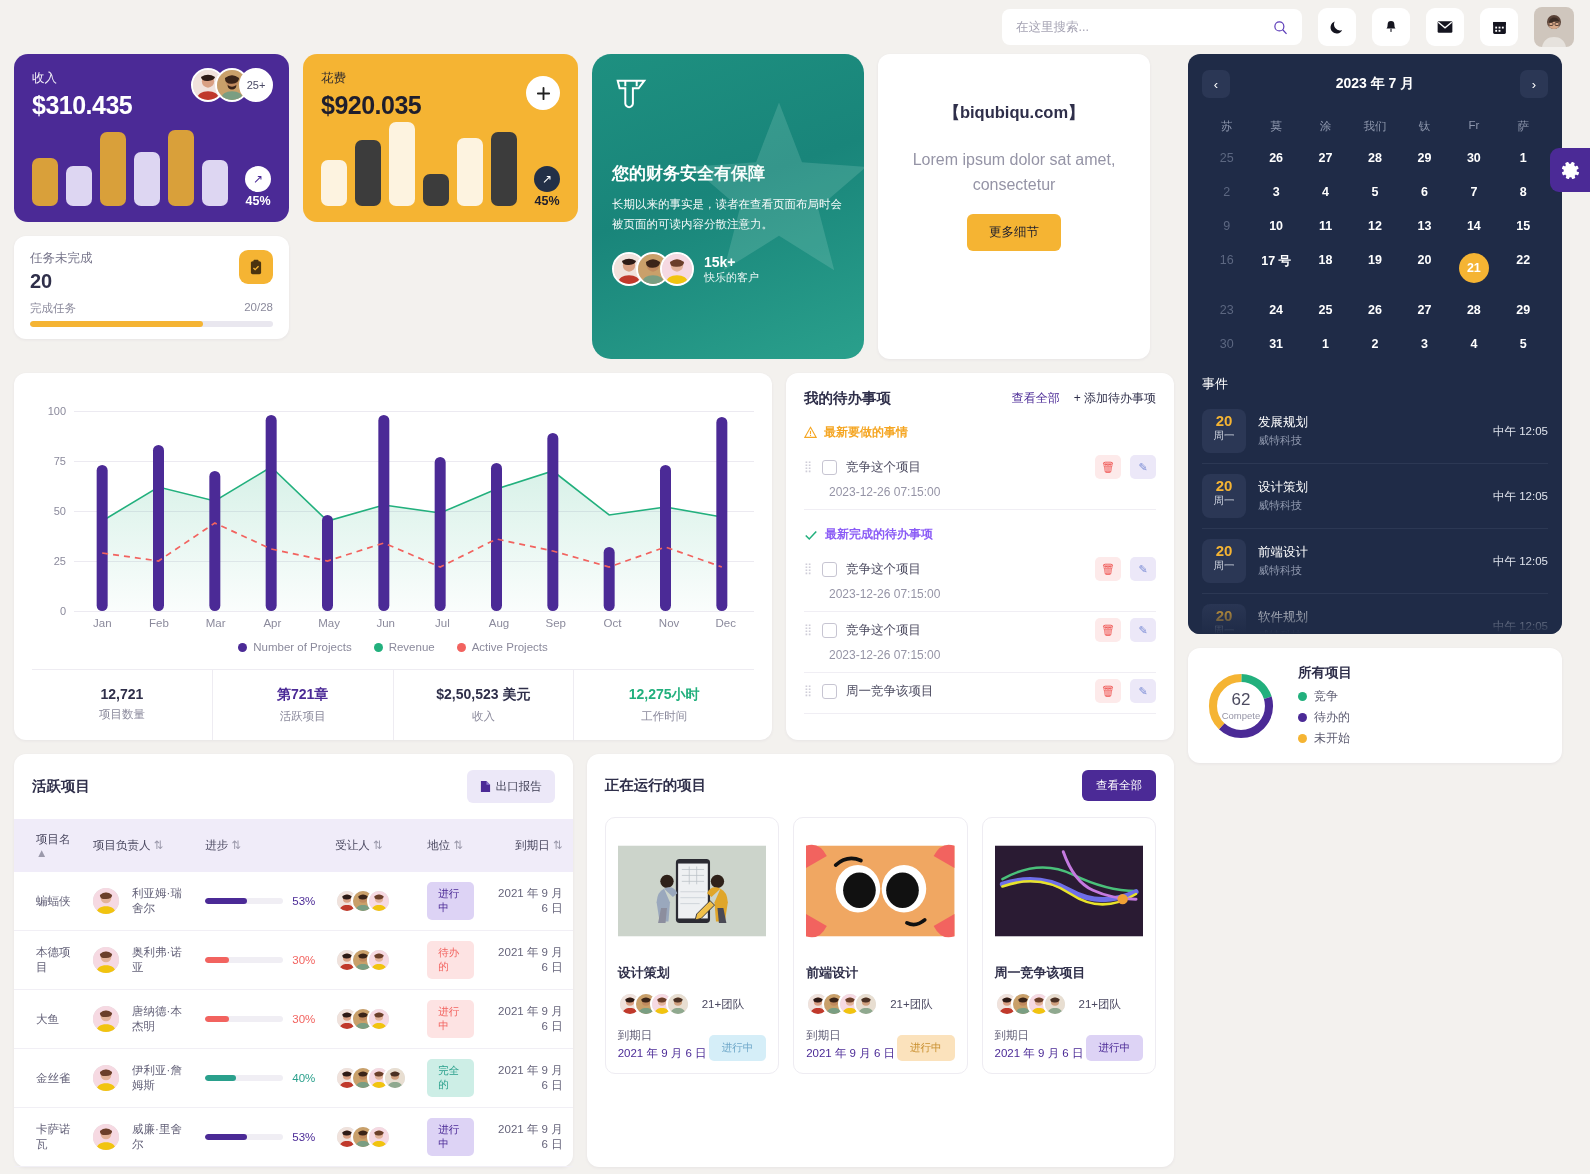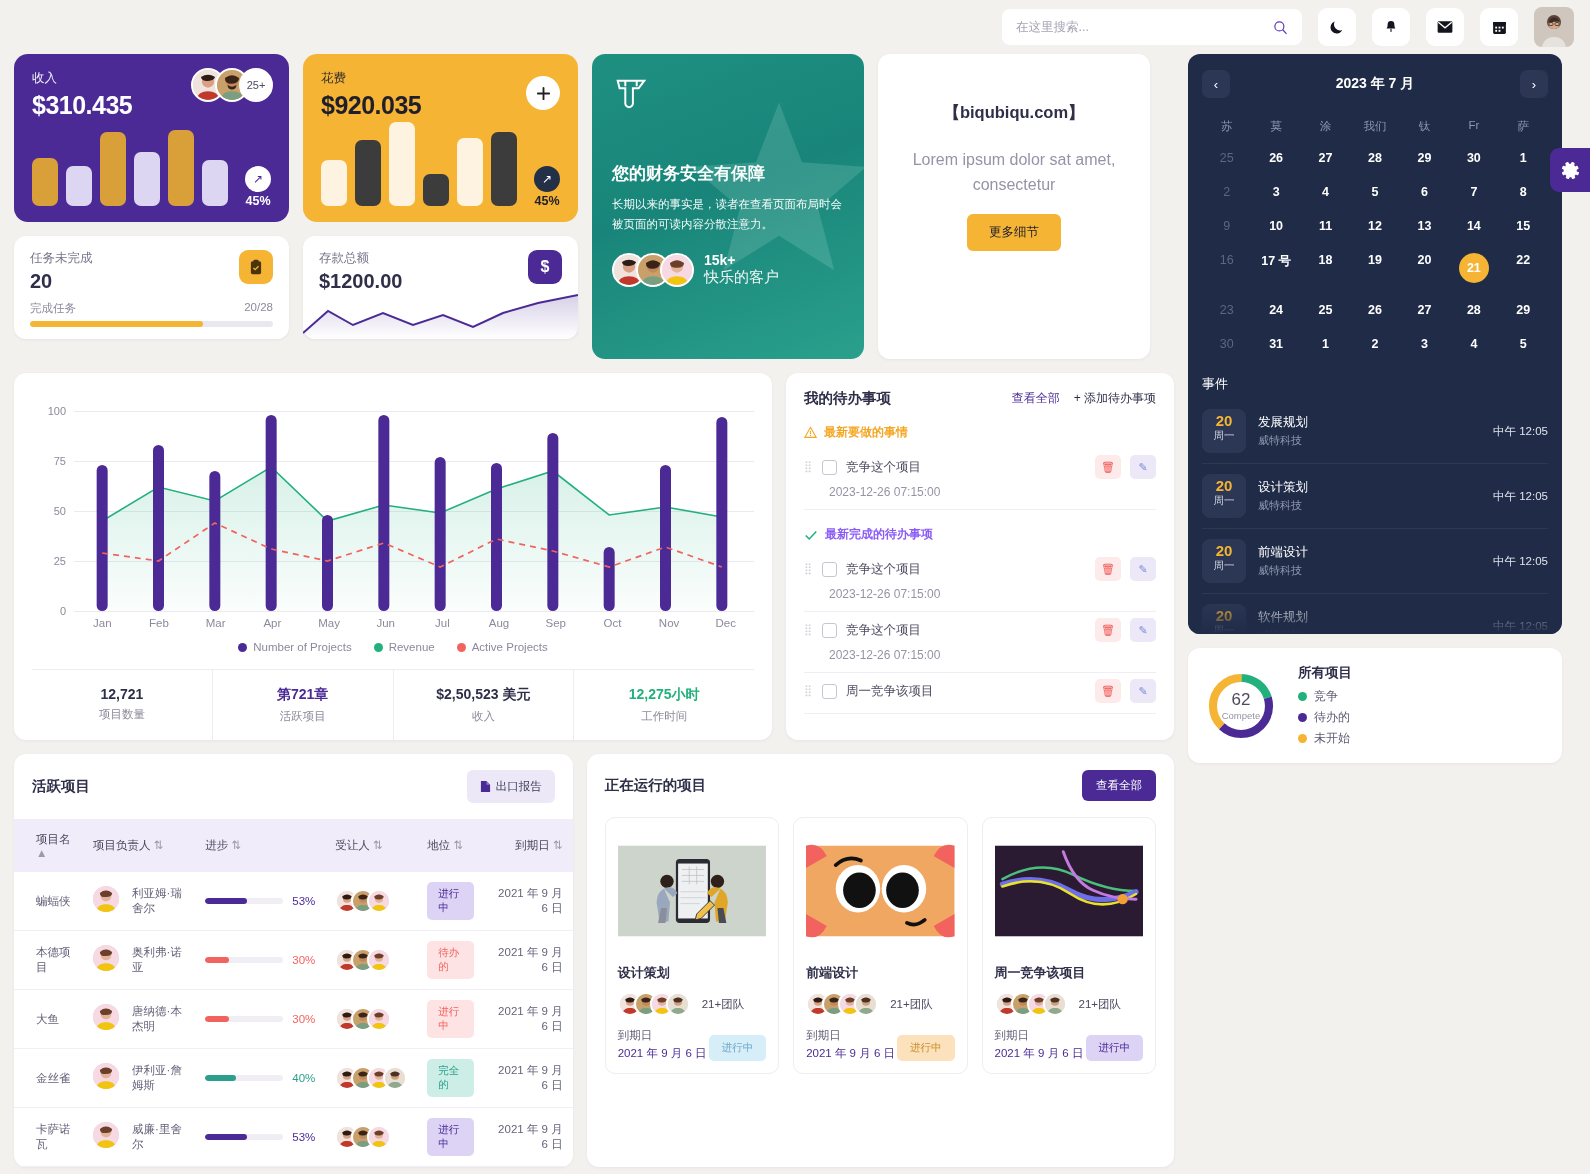--- a/index.html
+++ b/index.html
@@ -60,29 +60,29 @@
   .sm-icon { position: absolute; right: 16px; top: 14px; width: 34px; height: 34px;
              border-radius: 9px; display: flex; align-items: center; justify-content: center;
              font-size: 16px; }
   .progress-line { position: absolute; left: 16px; right: 16px; bottom: 12px; }
   .pl-top { display: flex; justify-content: space-between; font-size: 11.5px;
             color: #8b8a9c; margin-bottom: 5px; }
   .pl-track { height: 6px; background: #e9e7ef; border-radius: 4px; overflow: hidden; }
   .pl-fill { height: 100%; background: #f5b433; border-radius: 4px; }
 
   
-  .promo { width: 272px; height: 305px; border-radius: 13px; padding: 20px;
+  .promo { width: 272px; height: 305px; border-radius: 19px; padding: 20px;
            background: linear-gradient(160deg,#1e9080,#19857a 45%,#2aa08c);
            color: #fff; position: relative; overflow: hidden; }
   .promo h3 { font-size: 17px; margin-top: 46px; font-weight: bold; }
   .promo p { font-size: 11.5px; line-height: 1.7; margin-top: 10px; opacity: .95; }
   .promo-foot { display: flex; align-items: center; gap: 10px; margin-top: 18px; }
   .promo-foot .ava-stack { position: static; }
   .promo-k { font-size: 14px; font-weight: bold; }
-  .promo-sub { font-size: 15px; opacity: .92; }
+  .promo-sub { font-size: 11px; opacity: .92; }
 
   
   .ring-card { width: 272px; height: 305px; padding: 22px; text-align: center; position: relative; }
   .ring-wrap { position: relative; width: 110px; height: 110px; margin: 4px auto 0; }
   .ring-check { position: absolute; left: 50%; transform: translateX(-50%); bottom: -10px;
                 width: 28px; height: 28px; border-radius: 50%; background: #f5b433;
                 display: flex; align-items: center; justify-content: center; color: #fff; font-size: 14px;}
   .ring-title { font-size: 16.5px; font-weight: bold; margin-top: 26px; }
   .ring-sub { font-size: 16px; color: #9594a6; margin-top: 24px; line-height: 1.55; }
   .ring-btn { margin-top: 16px; background: #f5b433; border: none; color: #1e1e2d;
@@ -176,21 +176,21 @@
   .tbl-title { font-size: 14.5px; font-weight: bold; }
   .exp-btn { background: #ece8f8; color: #3c3c52; border: none; font-size: 11.5px;
              padding: 9px 13px; border-radius: 6px; cursor: pointer; display: flex; gap: 5px;
              align-items: center; font-family: "Liberation Sans", sans-serif; }
   table { width: 100%; border-collapse: collapse; }
   th { background: #f0ecf9; font-size: 11.5px; color: #4a4860; font-weight: normal;
        padding: 13px 10px; text-align: left; cursor: pointer; }
   th:first-child { padding-left: 22px; }
   td { font-size: 11.5px; color: #65637a; padding: 10px; border-bottom: 1px solid #f1eff5; }
   td:first-child { padding-left: 22px; }
-  .owner { display: flex; align-items: flex-start; gap: 13px; }
+  .owner { display: flex; align-items: center; gap: 13px; }
   .owner-av { width: 26px; height: 26px; border-radius: 50%; overflow: hidden; flex: none; background:#ddd;}
   .prog { display: flex; align-items: center; gap: 9px; }
   .prog-track { width: 78px; height: 6px; background: #f0eef4; border-radius: 4px; overflow: hidden; }
   .prog-fill { height: 100%; border-radius: 4px; }
   .mini-stack { display: flex; }
   .mini-stack > * { width: 24px; height: 24px; border-radius: 50%; border: 2px solid #fff;
                     margin-left: -8px; overflow: hidden; background: #ddd; }
   .mini-stack > *:first-child { margin-left: 0; }
   .badge { display: inline-block; font-size: 10.5px; padding: 5px 11px; border-radius: 5px; }
 
@@ -358,35 +358,20 @@
               <div class="pl-top">
                 <span>完成任务</span>
                 <span>20/28</span>
               </div>
               <div class="pl-track">
                   <div class="pl-fill" id="task-fill" style="width: 71%;"></div>
                 </div>
             </div>
           </div>
 
-          <div class="card stat-sm">
-            <div class="sm-label">存款总额</div>
-            <div class="sm-value">$1200.00</div>
-            <div class="sm-icon" style="background:#4b2a96;color:#fff;font-weight:bold">$</div>
-            <svg style="position:absolute;left:0;right:0;bottom:0;width:100%;height:48px" viewBox="0 0 275 48" preserveAspectRatio="none">
-              <path d="M0 42 L25 20 L50 34 L80 22 L110 34 L140 24 L170 36 L200 22 L235 12 L275 4 L275 48 L0 48z" fill="url(#spg)"></path>
-              <path d="M0 42 L25 20 L50 34 L80 22 L110 34 L140 24 L170 36 L200 22 L235 12 L275 4" fill="none" stroke="#4b2a96" stroke-width="2"></path>
-              <defs>
-                  <linearGradient id="spg" x1="0" y1="0" x2="0" y2="1">
-                <stop offset="0" stop-color="#4b2a96" stop-opacity=".22"></stop>
-                <stop offset="1" stop-color="#4b2a96" stop-opacity="0"></stop>
-                  </linearGradient>
-                </defs>
-            </svg>
-          </div>
         </div>
       </div>
 
       <div class="promo">
         <svg style="position:absolute;right:-30px;top:30px;opacity:.16" width="230" height="230" viewBox="0 0 100 100">
           <path d="M50 8l10 26 28 2-21 18 7 27-24-15-24 15 7-27-21-18 28-2z" fill="#cdeee6"></path>
         </svg>
         <svg width="38" height="38" viewBox="0 0 40 40" style="position:relative" fill="none" stroke="#fff" stroke-width="2.1">
           <path d="M6 7h28l-6 8h-6v16c0 2-2 4-4 4s-4-2-4-4V15H8z"></path>
           <path d="M14 7v6M26 7v6"></path>

